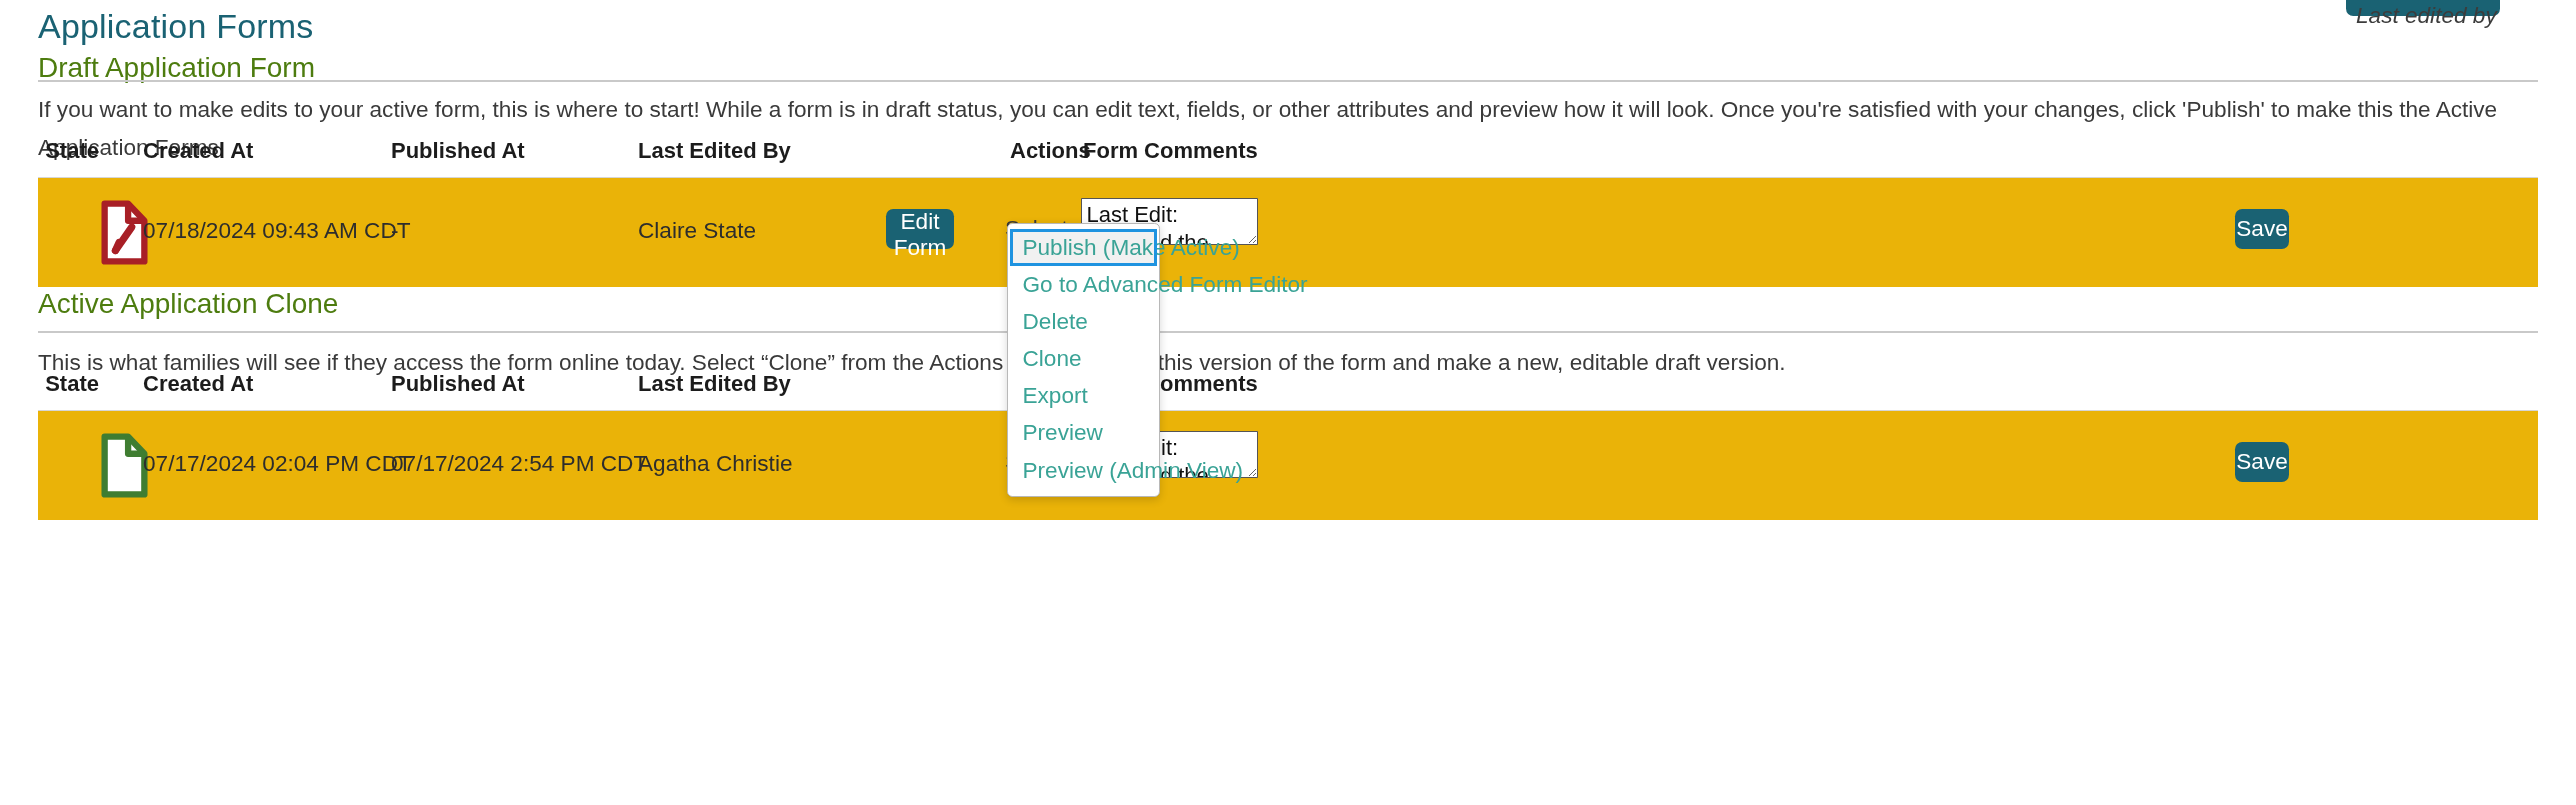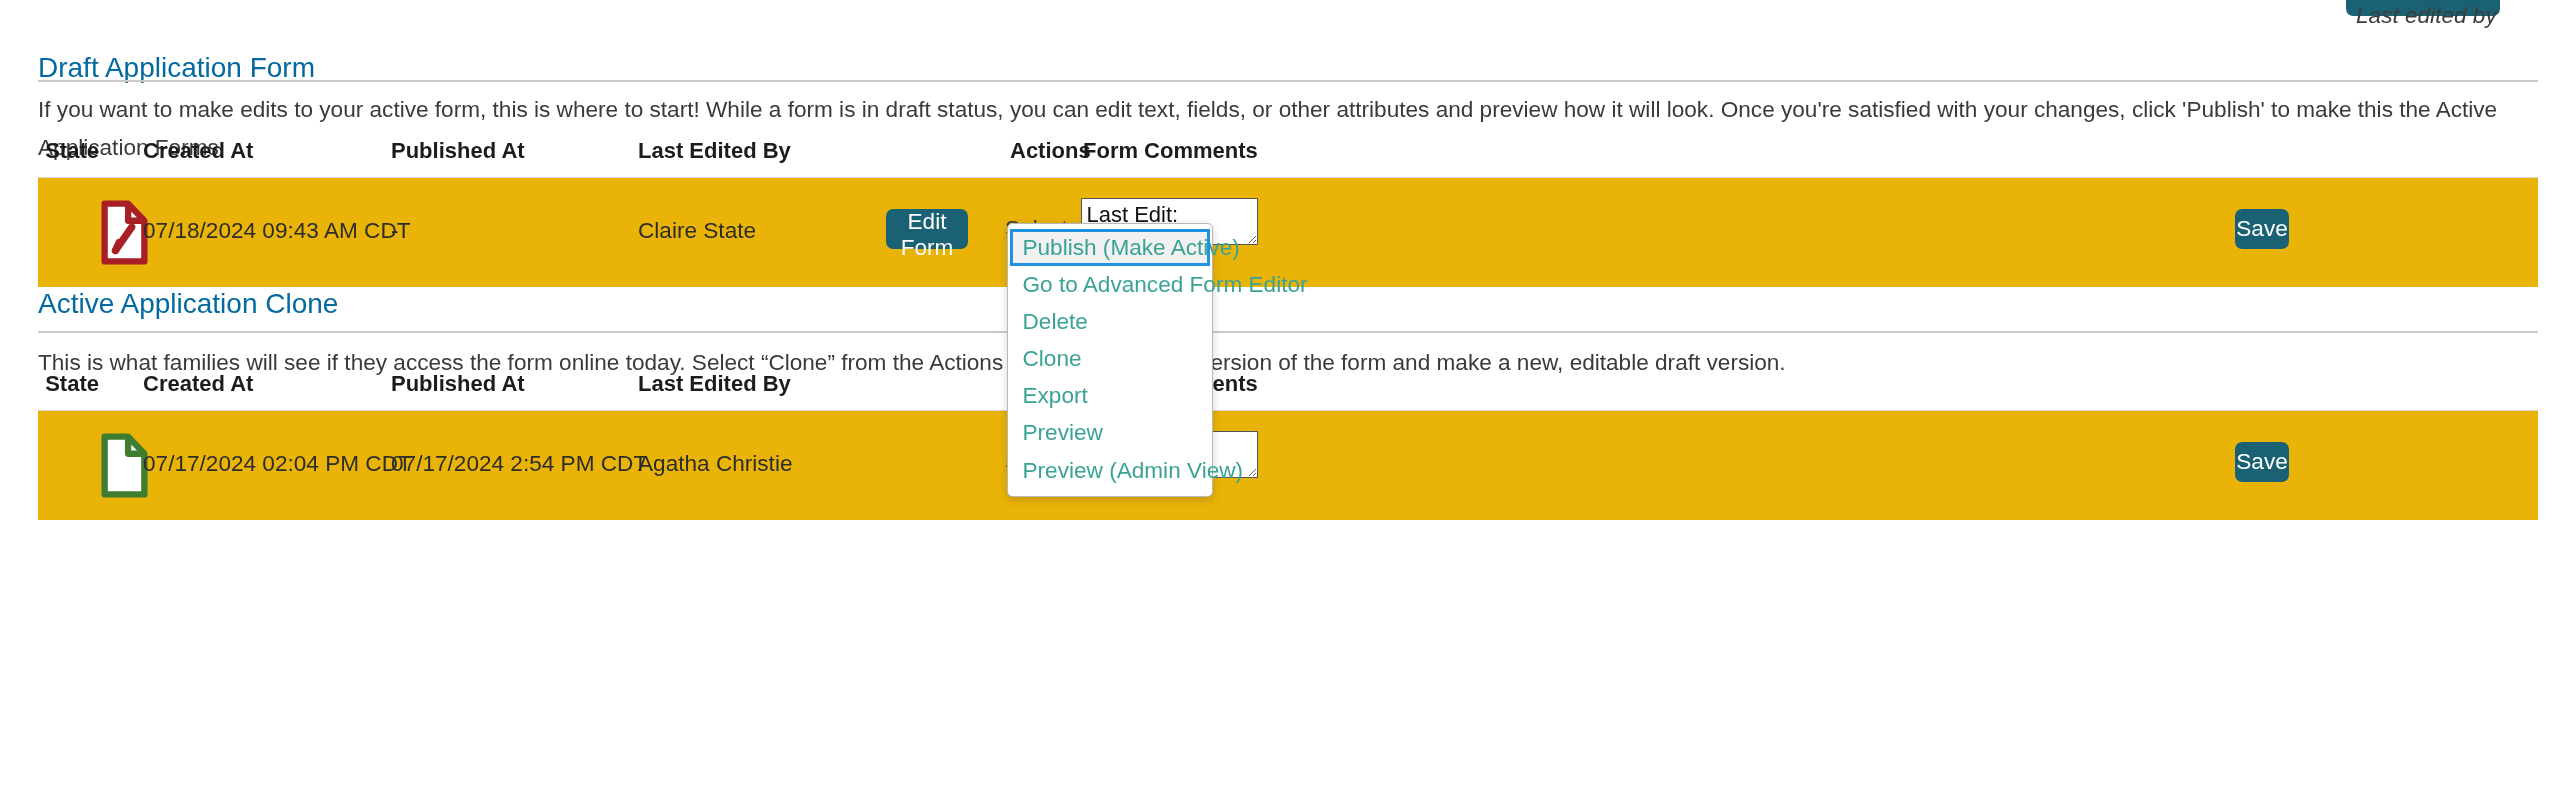--- a/index.html
+++ b/index.html
@@ -46,21 +46,21 @@
     font-weight: 400;
     color: #1a6273;
     letter-spacing: 0.2px;
   }
   .h2-title {
     position: absolute;
     left: 38px;
     top: 52px;
     font-size: 28px;
     font-weight: 400;
-    color: #0369a1;
+    color: #4d7c0f;
   }
   .hr {
     position: absolute;
     left: 38px;
     width: 2500px;
     height: 1.8px;
     background: #c9c9c9;
   }
   .intro {
     position: absolute;
@@ -114,21 +114,21 @@
     position: absolute;
     background: #1a6273;
     color: #ffffff;
     border: none;
     border-radius: 7.2px;
     font-family: "Liberation Sans", sans-serif;
     font-size: 22.6px;
     cursor: pointer;
     padding: 0;
   }
-  .btn-edit { left: 848px; top: 31px; width: 82px; height: 40px; }
+  .btn-edit { left: 848px; top: 31px; width: 68px; height: 40px; }
   .btn-save { left: 2197px; top: 31px; width: 54px; height: 40px; }
 
   
   .select-trigger {
     position: absolute;
     left: 967px;
     top: 38px;
     font-size: 22.6px;
     color: #3a3a3a;
     cursor: pointer;
@@ -153,21 +153,21 @@
     resize: both;
     overflow: hidden;
     border-radius: 0.9px;
   }
 
   
   .dropdown {
     position: absolute;
     left: 1007px;
     top: 223px;
-    width: 206px;
+    width: 153px;
     background: #ffffff;
     border: 0.9px solid #b8b8b8;
     border-radius: 5.4px;
     box-shadow: 0 2.7px 8.1px rgba(0,0,0,0.16);
     padding: 5.4px 0 7.2px 0;
     z-index: 50;
   }
   .dd-item {
     font-size: 22.6px;
     color: #3aa396;
@@ -190,20 +190,21 @@
 </head>
 <body>
 
 <div id="page">
 
   <div class="clip" style="left:2335px; top:0; width:241px; height:42px;">
     <div class="topright-btn" style="left:11px;"></div>
   </div>
   <div class="topright-caption">Last edited by</div>
 
+  <div class="h1-title">Application Forms</div>
   <div class="h2-title">Draft Application Form</div>
   <div class="hr" style="top:80px;"></div>
 
   <div class="intro" style="top:91px;">If you want to make edits to your active form, this is where to start! While a form is in draft status, you can edit text, fields, or other attributes and preview how it will look. Once you're satisfied with your changes, click 'Publish' to make this the Active Application Forms.</div>
 
   <div class="tbl" style="top:138px;">
     <div class="thead">
       <div class="th c-state">State</div>
       <div class="th c-created">Created At</div>
       <div class="th c-pub">Published At</div>

